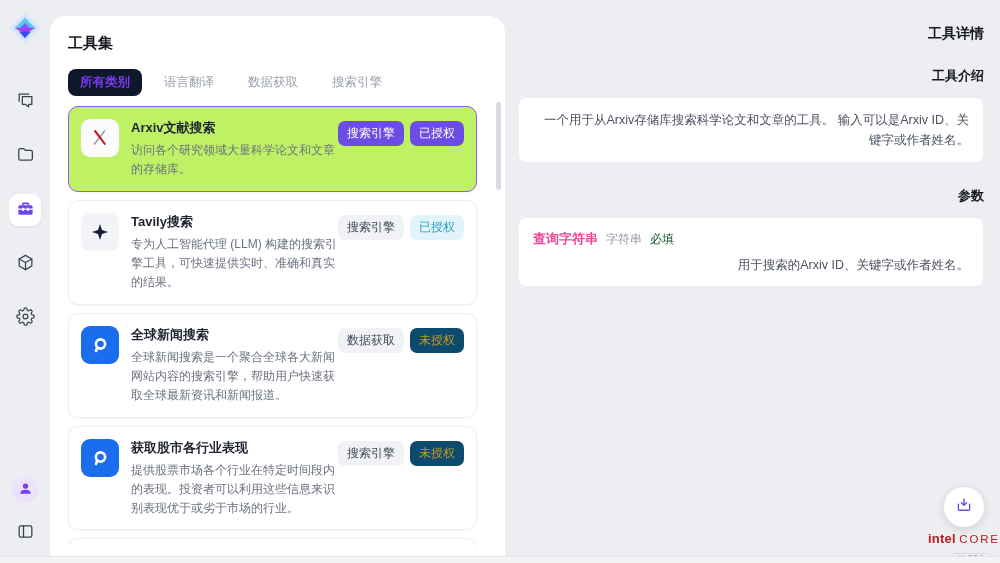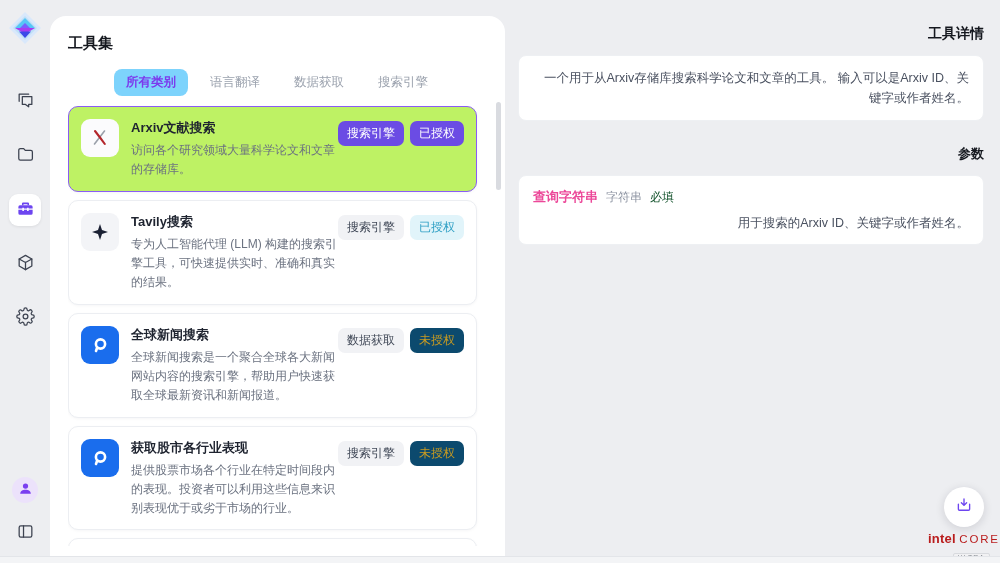--- a/index.html
+++ b/index.html
@@ -17,21 +17,21 @@
   .rail-bottom { margin-top:auto; margin-bottom:14px; display:flex; flex-direction:column; align-items:center; gap:14px; }
   .avatar { width:26px; height:26px; border-radius:50%; background:#ece2fb; display:flex; align-items:center; justify-content:center; }
   .avatar svg { width:15px; height:15px; fill:#7a3ff0; }
   .toggle-btn svg { width:19px; height:19px; stroke:#3c4250; stroke-width:1.6; fill:none; }
 
   
   .main-panel { position:absolute; left:50px; top:16px; width:455px; bottom:7px; background:#ffffff; border-radius:16px 16px 0 0; padding:18px 0 0 18px; }
   .panel-title { font-size:15px; font-weight:bold; color:#15181f; }
   .tabs { display:flex; align-items:center; gap:10px; margin-top:16px; }
   .tab { font-size:12.5px; color:#9aa1ad; padding:5px 12px; border-radius:8px; cursor:pointer; white-space:nowrap; }
-  .tab.active { background:#7dd3fc; color:#7c3aed; font-weight:bold;margin-left:46px; }
+  .tab.active { background:#0f172a; color:#7c3aed; font-weight:bold; }
 
   .tool-list { margin-top:10px; height:440px; overflow:hidden; padding-right:28px; display:flex; flex-direction:column; gap:8px; }
   .card { position:relative; display:flex; align-items:flex-start; background:#fff; border:1px solid #eceef2; border-radius:10px; padding:12px 12px 12px 12px; box-shadow:0 1px 3px rgba(20,24,40,.04); cursor:pointer; flex:0 0 auto; }
   .card.selected { background:#bef264; border:1.5px solid #8b5cf6; }
   .tool-icon { flex:0 0 38px; width:38px; height:38px; border-radius:9px; background:#f3f4f7; display:flex; align-items:center; justify-content:center; }
   .tool-icon.white { background:#fbfbfd; }
   .tool-icon.blue { background:#1a6ded; }
   .tool-text { margin-left:12px; width:248px; }
   .tool-name { font-size:13px; font-weight:bold; color:#1f2430; }
   .tool-desc { margin-top:4px; font-size:12px; line-height:1.58; color:#6b7280; }
@@ -232,20 +232,21 @@
     </div>
 
   </div>
 
   <div class="scroll-thumb"></div>
 </div>
 
 <div class="detail">
   <div class="detail-title">工具详情</div>
 
+  <div class="detail-sub">工具介绍</div>
   <div class="detail-card">
     <div class="intro-text">一个用于从Arxiv存储库搜索科学论文和文章的工具。 输入可以是Arxiv ID、关键字或作者姓名。</div>
   </div>
 
   <div class="detail-sub">参数</div>
   <div class="detail-card">
     <div class="param-head">
       <span class="param-name">查询字符串</span>
       <span class="param-type">字符串</span>
       <span class="param-req">必填</span>

